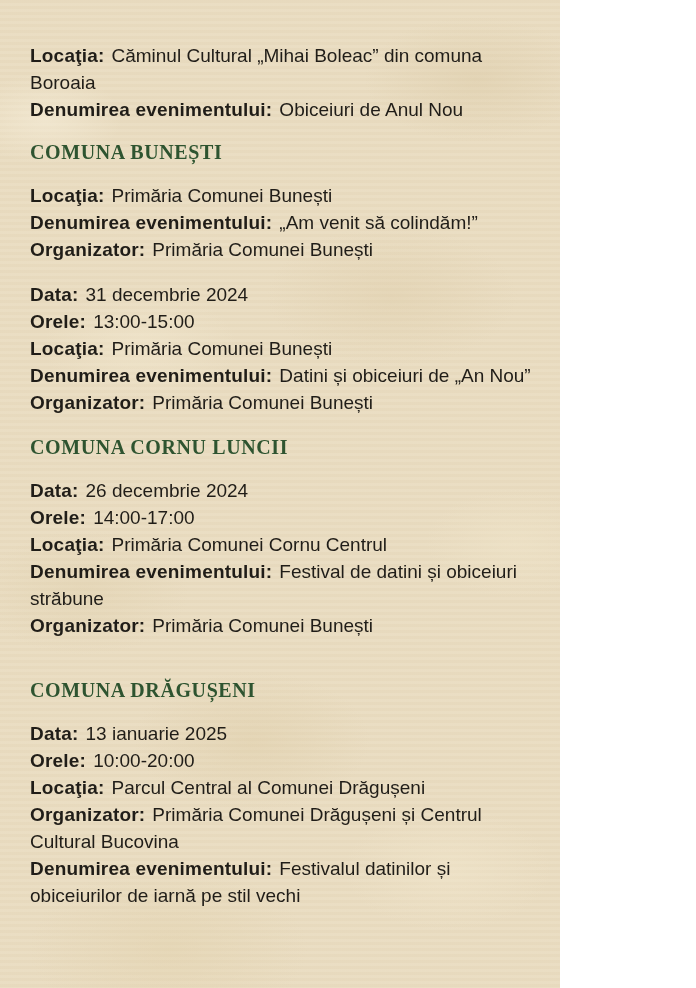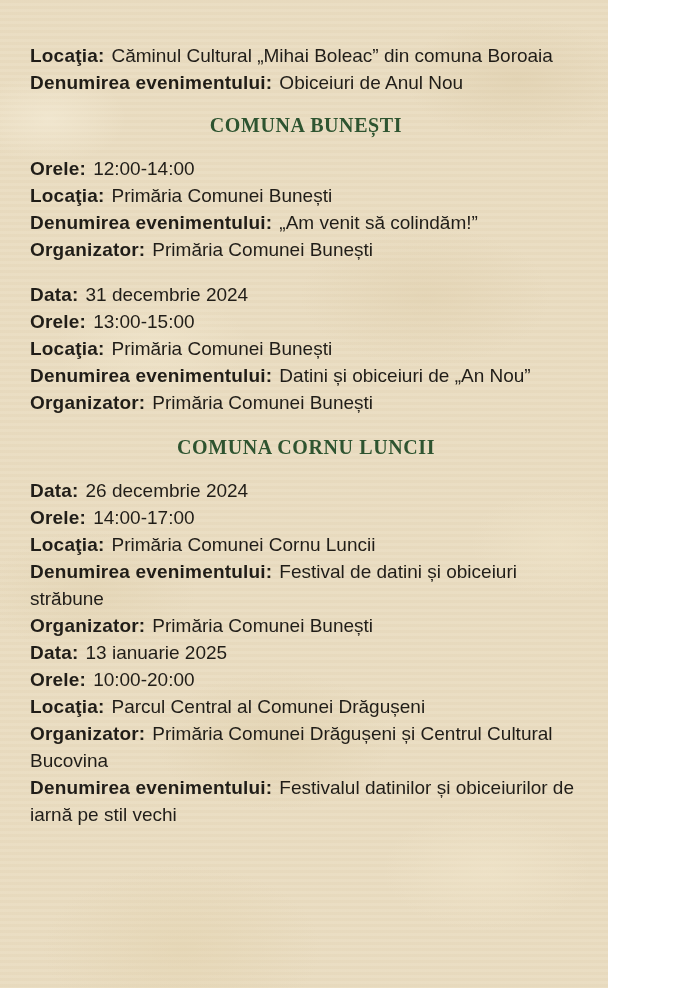--- a/index.html
+++ b/index.html
@@ -4,21 +4,21 @@
 <style>
   html, body { margin: 0; padding: 0; }
   body {
     width: 696px;
     height: 988px;
     font-family: "Liberation Sans", sans-serif;
     overflow: hidden;
   }
   .page {
     position: relative;
-    width: 608px;
+    width: 560px;
     height: 988px;
     background-color: #e9dcc1;
     background-image:
       radial-gradient(120px 70px at 8% 12%,  rgba(247,239,219,.55), transparent 65%),
       radial-gradient(160px 90px at 85% 8%,  rgba(214,196,158,.35), transparent 70%),
       radial-gradient(140px 80px at 25% 35%, rgba(243,233,208,.50), transparent 70%),
       radial-gradient(180px 100px at 70% 30%,rgba(219,201,164,.35), transparent 70%),
       radial-gradient(150px 90px at 15% 60%, rgba(222,206,170,.40), transparent 70%),
       radial-gradient(130px 80px at 92% 55%, rgba(240,229,202,.50), transparent 70%),
       radial-gradient(170px 100px at 45% 75%,rgba(218,200,160,.35), transparent 70%),
@@ -39,21 +39,21 @@
     letter-spacing: 0.2px;
   }
   .val { }
   .heading {
     font-family: "Liberation Serif", serif;
     font-weight: bold;
     font-size: 20px;
     line-height: 27px;
     letter-spacing: 0.6px;
     color: #2e5430;
-    text-align: center;
+    text-align: left;
     margin: 16px 0;
   }
   .gap-md-top { margin-top: 18px; font-family: Liberation Serif, serif; }
   .gap-lg-top { margin-top: 38px; }
   .event { margin: 0; }
   .event.gap-md { margin-top: 18px; }
 </style>
 </head>
 <body>
 
@@ -65,23 +65,20 @@
         <span class="lbl">Locaţia:</span><span class="val">Căminul Cultural „Mihai Boleac” din comuna Boroaia</span>
       </div>
       <div class="line">
         <span class="lbl">Denumirea evenimentului:</span><span class="val">Obiceiuri de Anul Nou</span>
       </div>
     </div>
 
     <h2 class="heading">COMUNA BUNEȘTI</h2>
 
     <div class="event">
-      <div class="line">
-        <span class="lbl">Orele:</span><span class="val">12:00-14:00</span>
-      </div>
       <div class="line">
         <span class="lbl">Locaţia:</span><span class="val">Primăria Comunei Bunești</span>
       </div>
       <div class="line">
         <span class="lbl">Denumirea evenimentului:</span><span class="val">„Am venit să colindăm!”</span>
       </div>
       <div class="line">
         <span class="lbl">Organizator:</span><span class="val">Primăria Comunei Bunești</span>
       </div>
     </div>
@@ -107,30 +104,31 @@
     <h2 class="heading gap-md-top">COMUNA CORNU LUNCII</h2>
 
     <div class="event">
       <div class="line">
         <span class="lbl">Data:</span><span class="val">26 decembrie 2024</span>
       </div>
       <div class="line">
         <span class="lbl">Orele:</span><span class="val">14:00-17:00</span>
       </div>
       <div class="line">
-        <span class="lbl">Locaţia:</span><span class="val">Primăria Comunei Cornu Luncii</span>
+        <span class="lbl">Locaţia:</span><span class="val">Primăria Comunei Cornu Centrul</span>
       </div>
       <div class="line">
         <span class="lbl">Denumirea evenimentului:</span><span class="val">Festival de datini și obiceiuri străbune</span>
       </div>
       <div class="line">
         <span class="lbl">Organizator:</span><span class="val">Primăria Comunei Bunești</span>
       </div>
     </div>
 
+    <h2 class="heading gap-lg-top">COMUNA DRĂGUȘENI</h2>
 
     <div class="event">
       <div class="line">
         <span class="lbl">Data:</span><span class="val">13 ianuarie 2025</span>
       </div>
       <div class="line">
         <span class="lbl">Orele:</span><span class="val">10:00-20:00</span>
       </div>
       <div class="line">
         <span class="lbl">Locaţia:</span><span class="val">Parcul Central al Comunei Drăgușeni</span>

